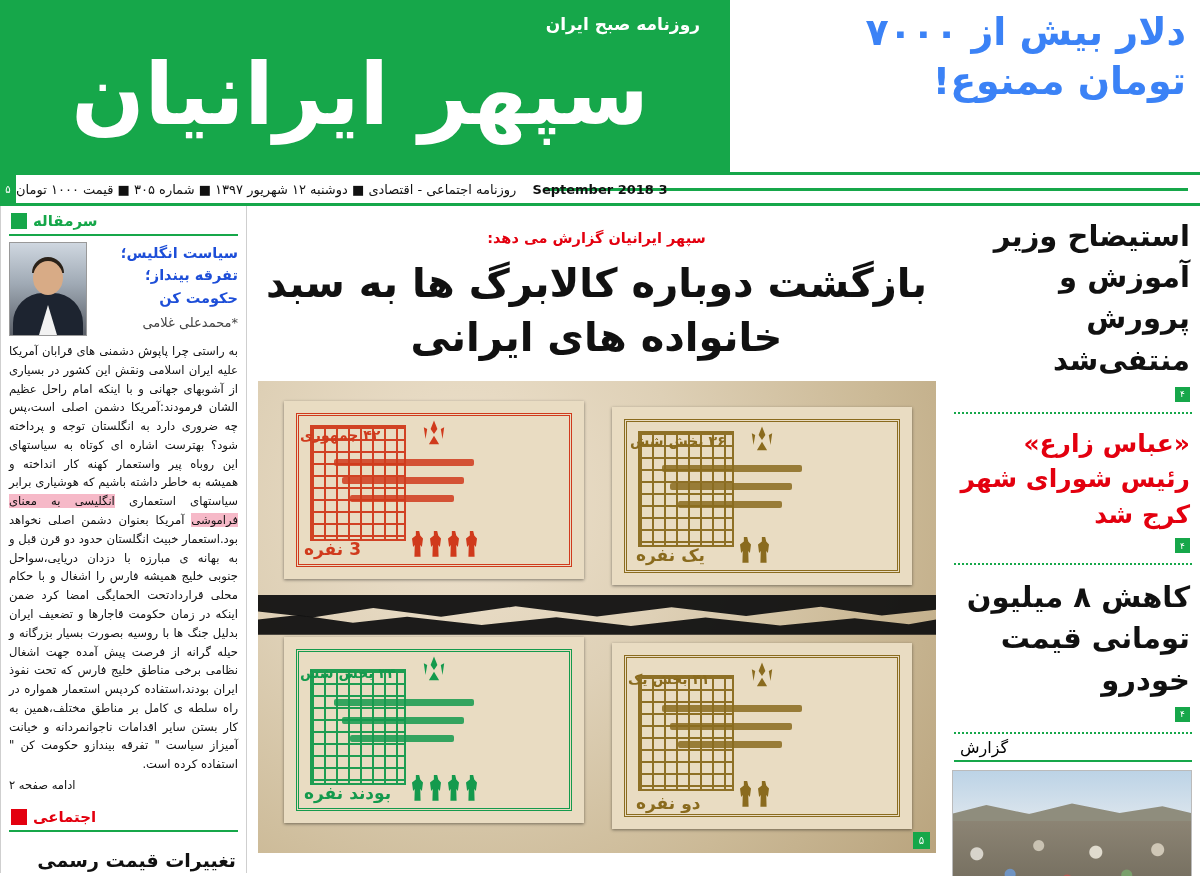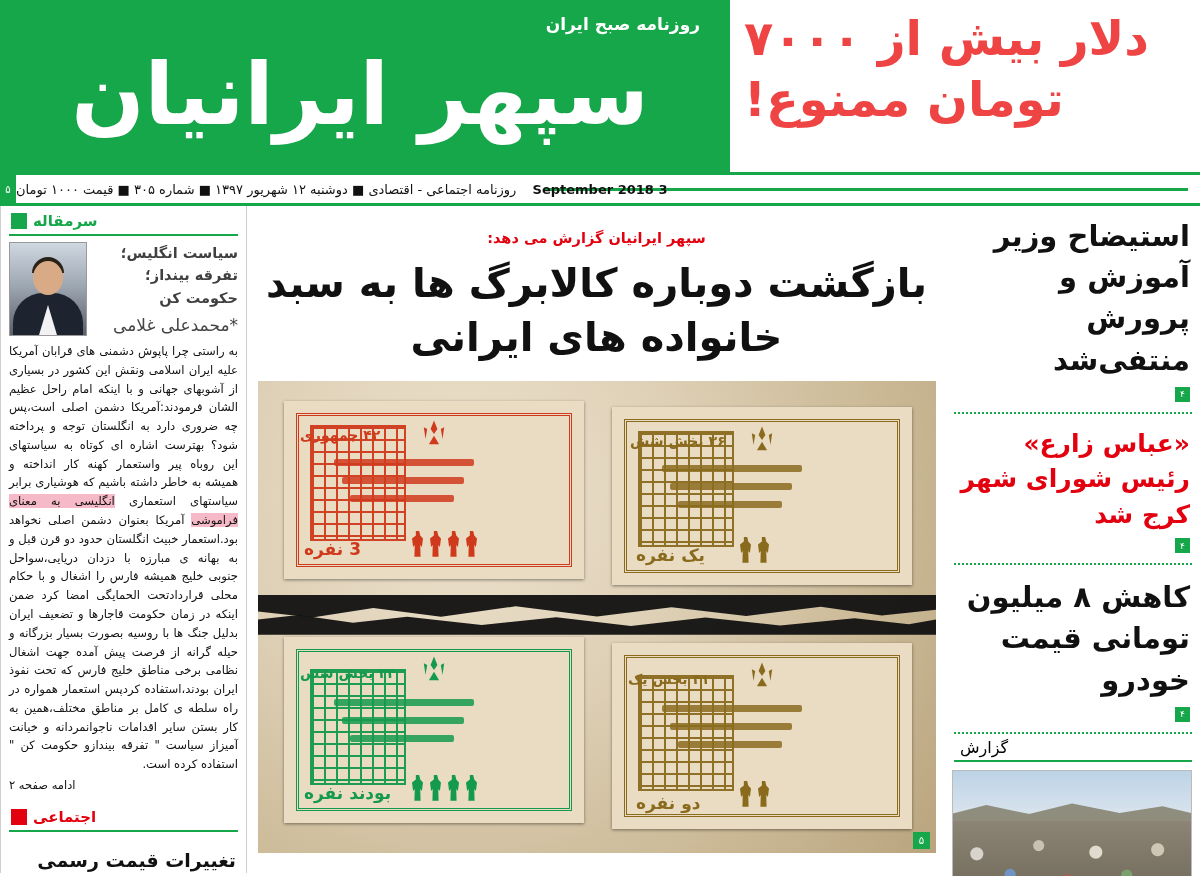--- a/index.html
+++ b/index.html
@@ -60,25 +60,25 @@
     width: 470px;
     height: 172px;
     position: relative;
     background: #ffffff;
   }
   .headline-red {
     position: absolute;
     top: 8px;
     right: 14px;
     left: 14px;
-    color: #ef4444;
-    font-size: 48px;
+    color: #3b82f6;
+    font-size: 38px;
     font-weight: bold;
     line-height: 1.28;
-    text-align: left;
+    text-align: right;
     direction: rtl;
   }
 
   
   .infobar {
     height: 34px;
     width: 1200px;
     border-top: 3px solid #16a74a;
     border-bottom: 3px solid #16a74a;
     box-sizing: border-box;
@@ -205,24 +205,24 @@
     width: 18px; height: 30px;
     background: #f2f2f2;
     clip-path: polygon(50% 0, 100% 100%, 0 100%);
   }
   .opinion-title {
     font-size: 14.5px;
     font-weight: bold;
     line-height: 1.55;
     text-align: right;
     direction: rtl;
-    color: #404040;
+    color: #1d4ed8;
   }
   .opinion-author {
-    font-size: 17px;
+    font-size: 13px;
     color: #444;
     text-align: right;
     direction: rtl;
     margin-top: 6px;
   }
   .opinion-text {
     font-size: 11.6px;
     line-height: 1.62;
     text-align: justify;
     direction: rtl;

